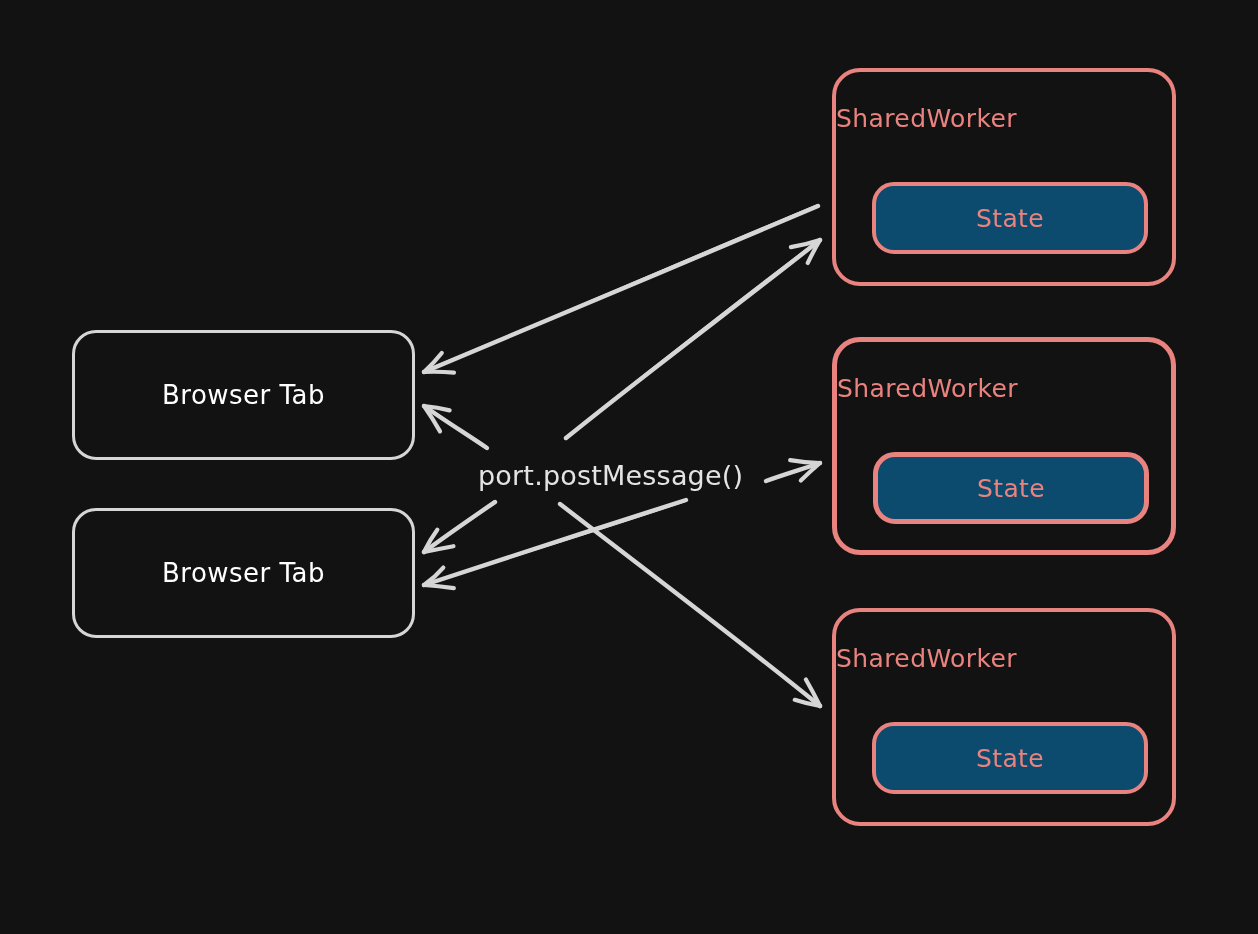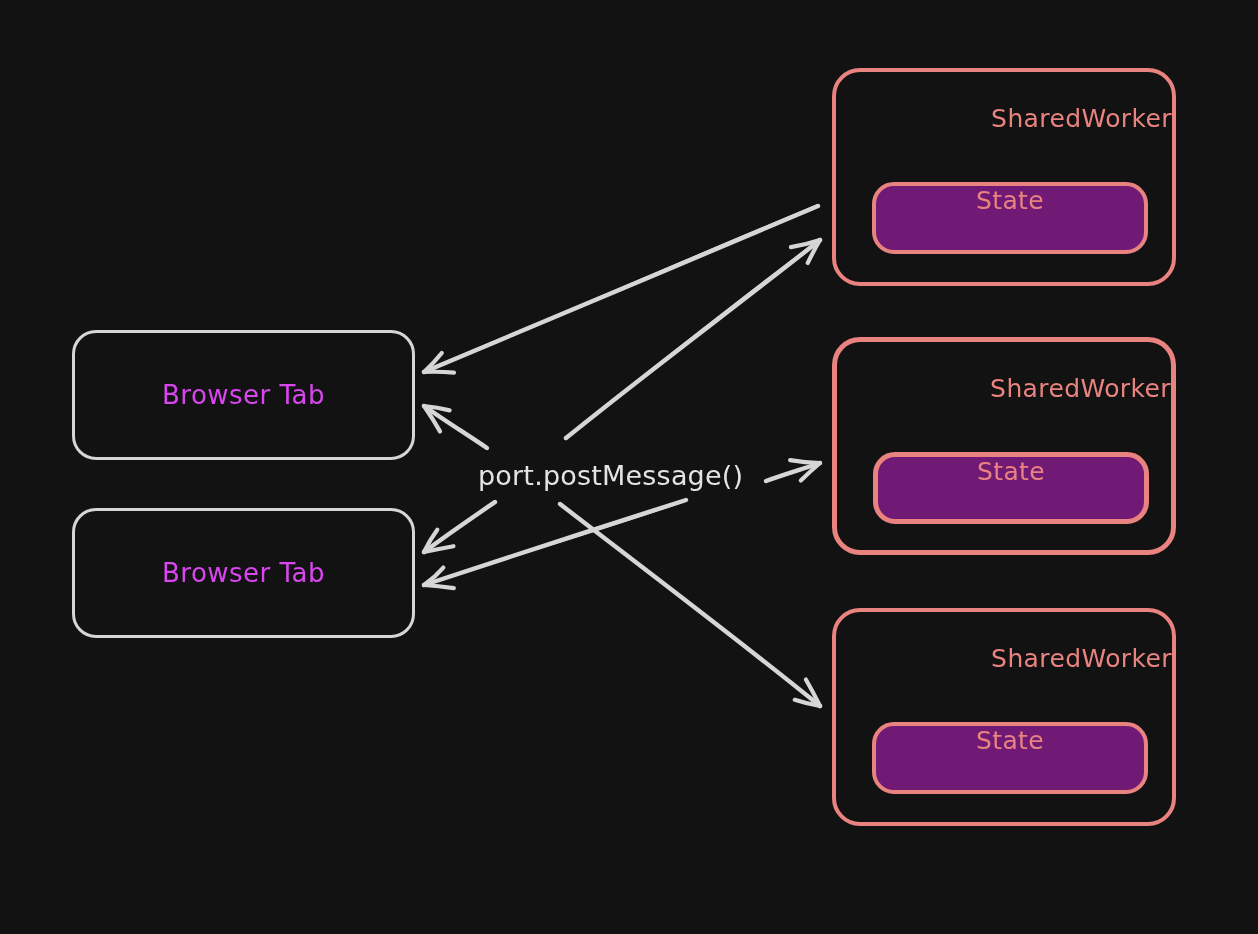--- a/index.html
+++ b/index.html
@@ -48,43 +48,43 @@
     border-radius: 28px;
   }
   .worker-node.thick {
     border-width: 5px;
   }
 
   .node-title {
     position: absolute;
     left: 0;
     right: 0;
-    text-align: right;
+    text-align: left;
     font-size: 25px;
     letter-spacing: 0.4px;
-    margin-left: 36px;
   }
   .worker-node .node-title {
     top: 32px;
     color: #e9837f;
   }
 
   .tab-label {
     font-size: 26px;
-    color: #d946ef;
+    color: #ffffff;
     letter-spacing: 0.5px;
   }
 
   .state-box {
     position: absolute;
     box-sizing: border-box;
     border: 4px solid #e9837f;
     border-radius: 22px;
-    background: #701a75;
+    background: #0c4a6e;
     display: flex;
+    align-items: center;
     justify-content: center;
     color: #e9837f;
     font-size: 25px;
     letter-spacing: 0.4px;
   }
   .state-box.thick { border-width: 5px; }
 
   
   #center-label {
     position: absolute;

